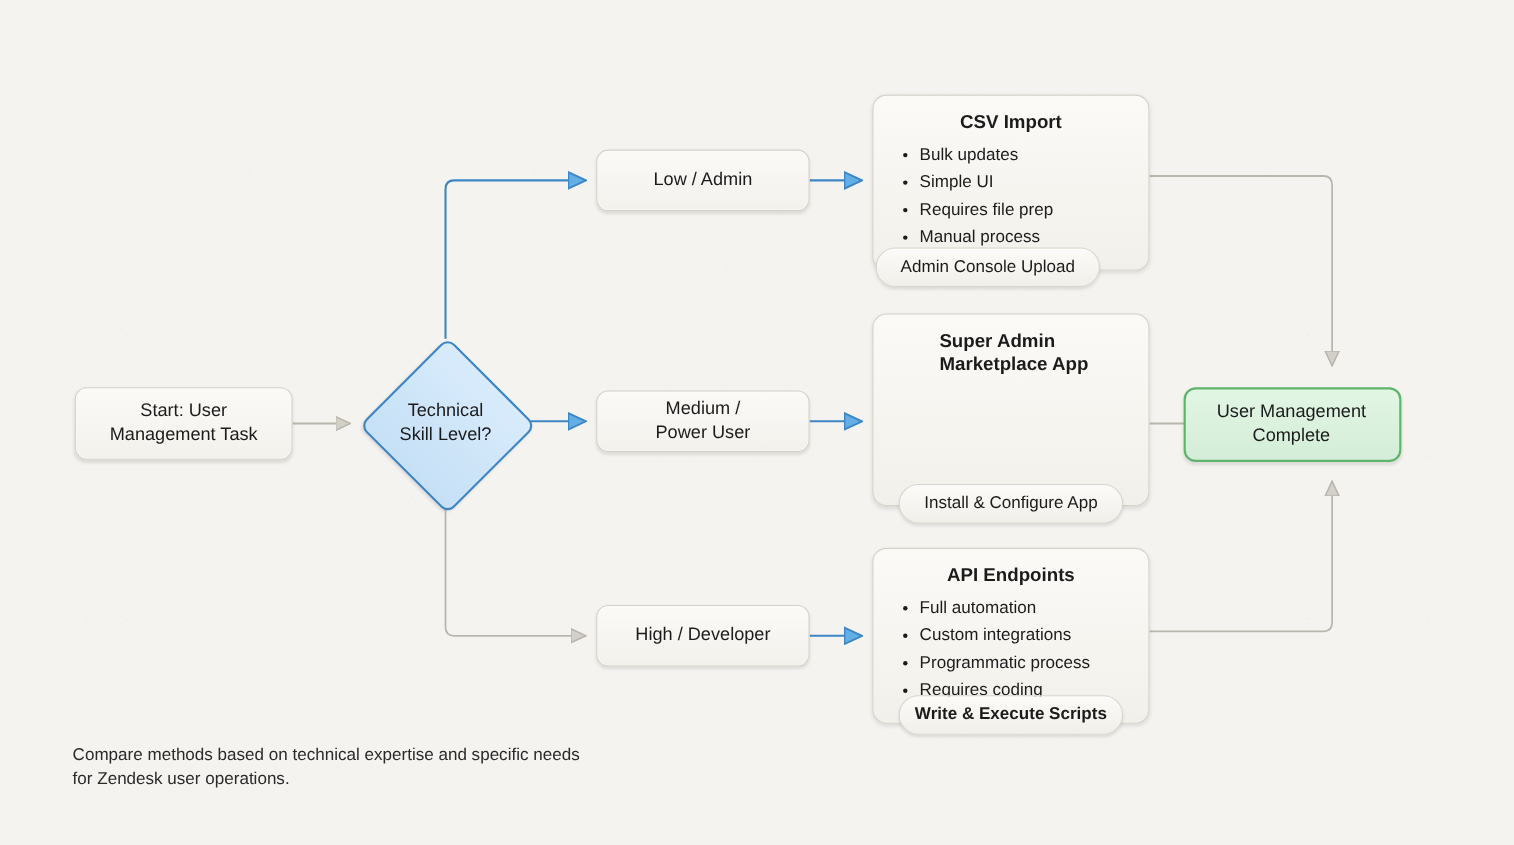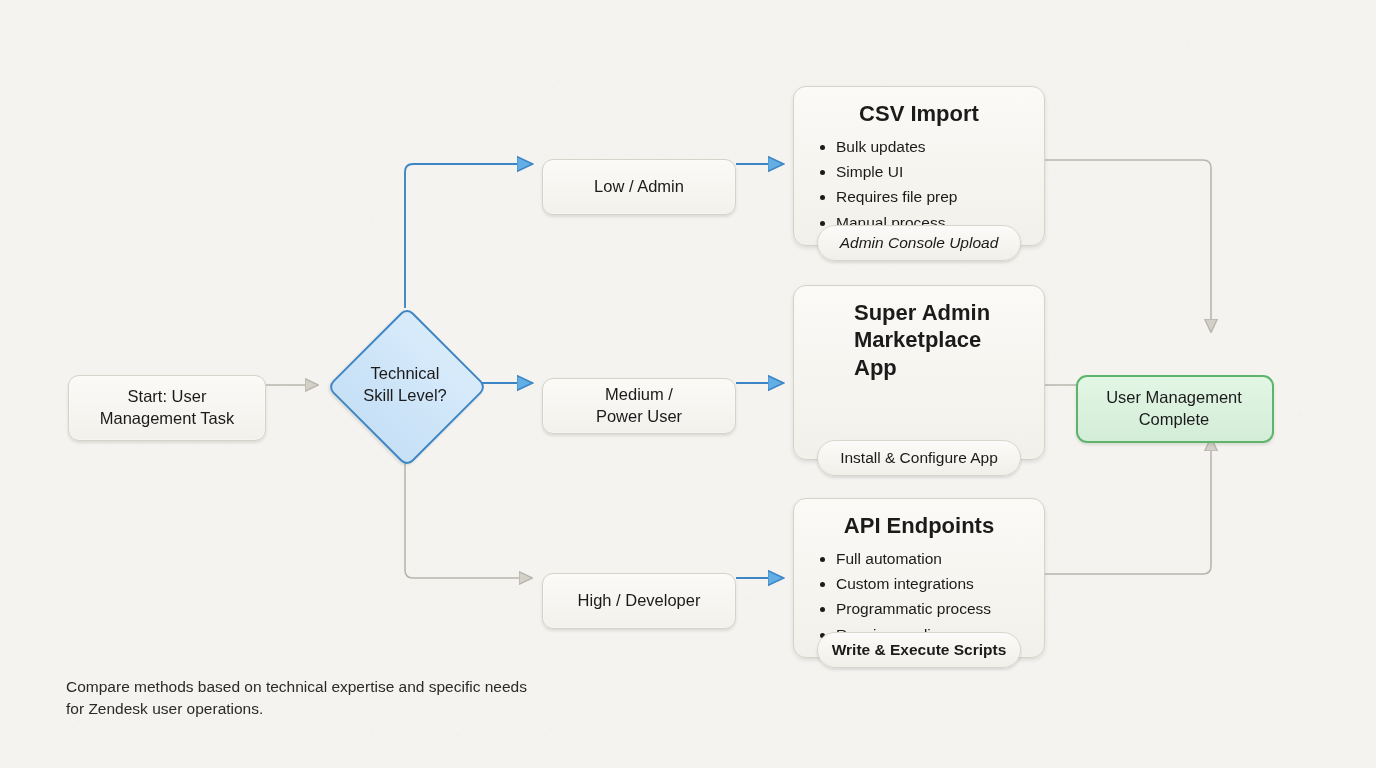--- a/index.html
+++ b/index.html
@@ -50,21 +50,20 @@
     border-radius: 11px;
     box-shadow: 0 2px 3px rgba(0,0,0,.10), 0 0 0 .5px rgba(255,255,255,.6) inset;
     display: flex;
     align-items: center;
     justify-content: center;
     text-align: center;
     color: #1b1b1b;
     font-size: 16.5px;
     line-height: 1.32;
     padding: 4px 10px;
-    margin-top: 23px;
   }
 
   .terminal-start { left: 68px;  top: 352px; width: 198px; height: 66px; }
 
   .branch { width: 194px; height: 56px; }
   .branch-low    { left: 542px; top: 136px; }
   .branch-medium { left: 542px; top: 355px; }
   .branch-high   { left: 542px; top: 550px; }
 
   .terminal-end {
@@ -84,21 +83,21 @@
     border: 1px solid #d5d2ca;
     border-radius: 13px;
     box-shadow: 0 2px 4px rgba(0,0,0,.10);
     padding: 13px 16px 0 16px;
   }
   .card-csv { left: 793px; top: 86px;  width: 252px; height: 160px; }
   .card-app { left: 793px; top: 285px; width: 252px; height: 175px; }
   .card-api { left: 793px; top: 498px; width: 252px; height: 160px; }
 
   .card-title {
-    font-size: 22px;
+    font-size: 17px;
     font-weight: bold;
     color: #1b1b1b;
     text-align: center;
     margin: 0 0 7px 0;
     line-height: 1.24;
   }
   .card-title.left { text-align: left; margin-left: 44px; }
 
   .card-list {
     margin: 0;
@@ -122,21 +121,21 @@
     border-radius: 18px;
     box-shadow: 0 2px 3px rgba(0,0,0,.11);
     display: flex;
     align-items: center;
     justify-content: center;
     font-size: 15.5px;
     color: #1b1b1b;
     white-space: nowrap;
     padding: 0 18px;
   }
-  .pill-csv { left: 817px; top: 225px; width: 204px; font-style: italic; }
+  .pill-csv { left: 796px; top: 225px; width: 204px; }
   .pill-app { left: 817px; top: 440px; width: 204px; }
   .pill-api { left: 817px; top: 632px; width: 204px; font-weight: bold; }
 
   
   .diamond-wrap {
     position: absolute;
     z-index: 2;
     left: 328px; top: 308px;
     width: 154px; height: 154px;
   }

